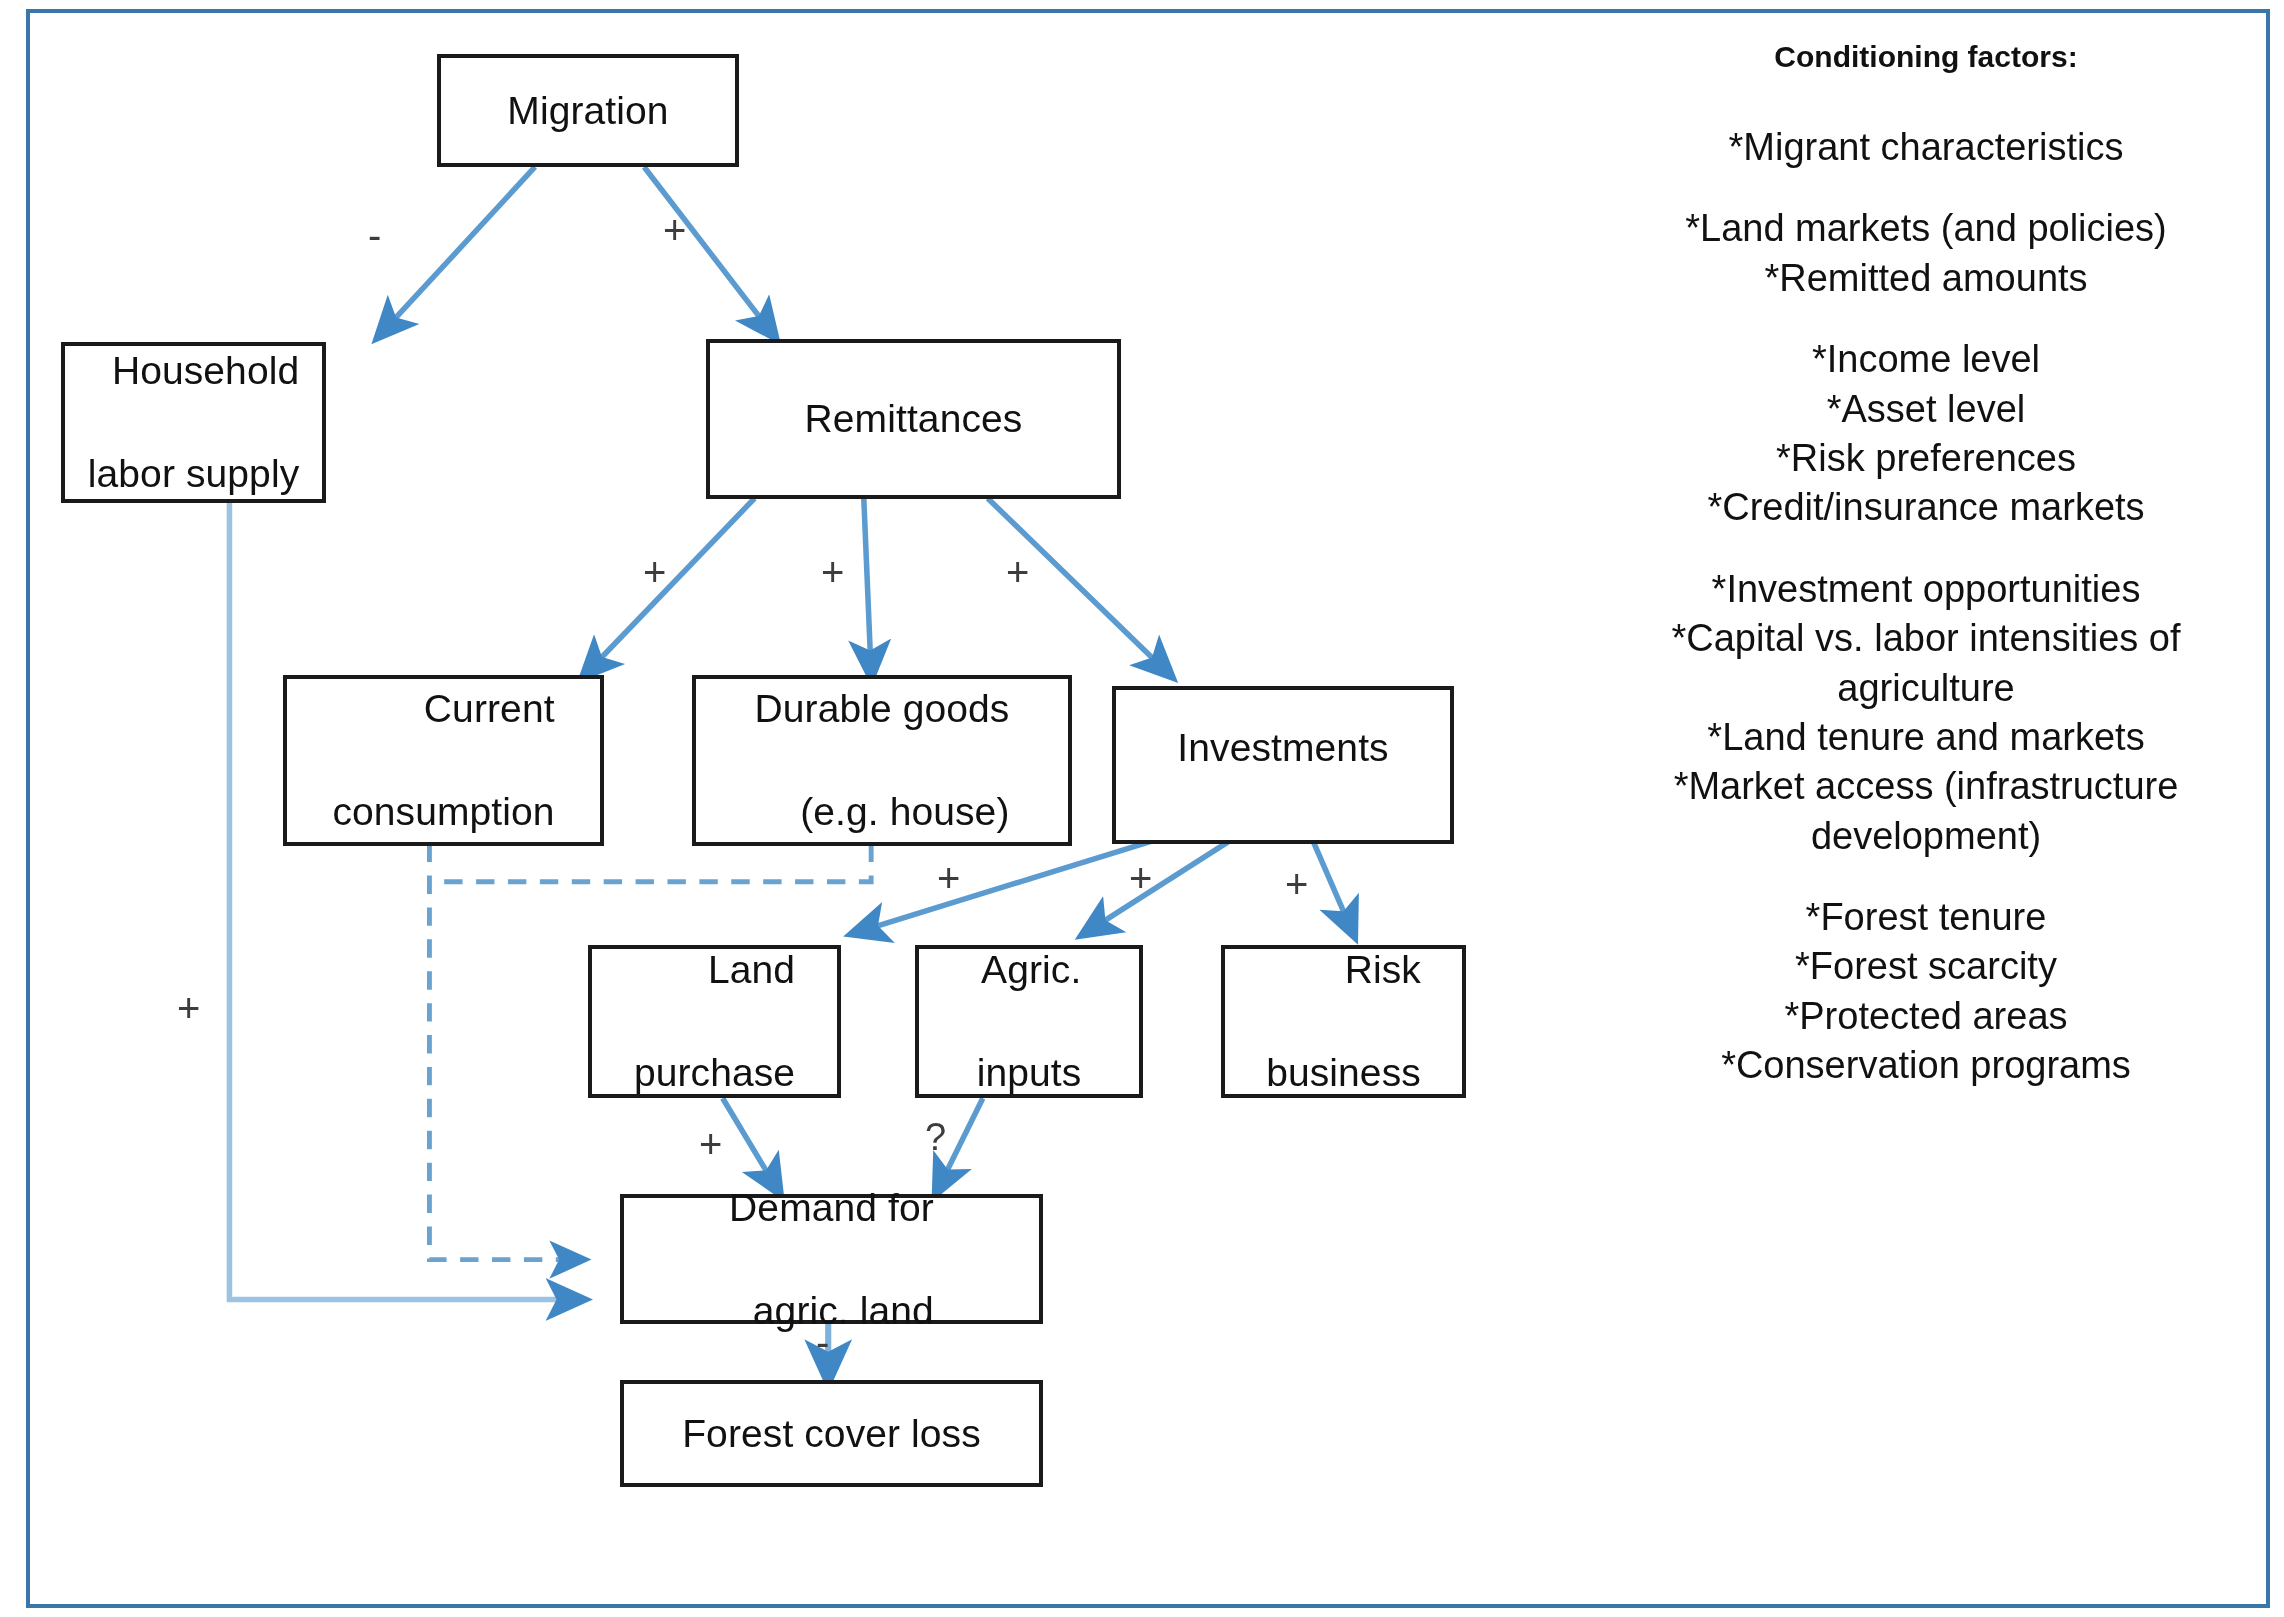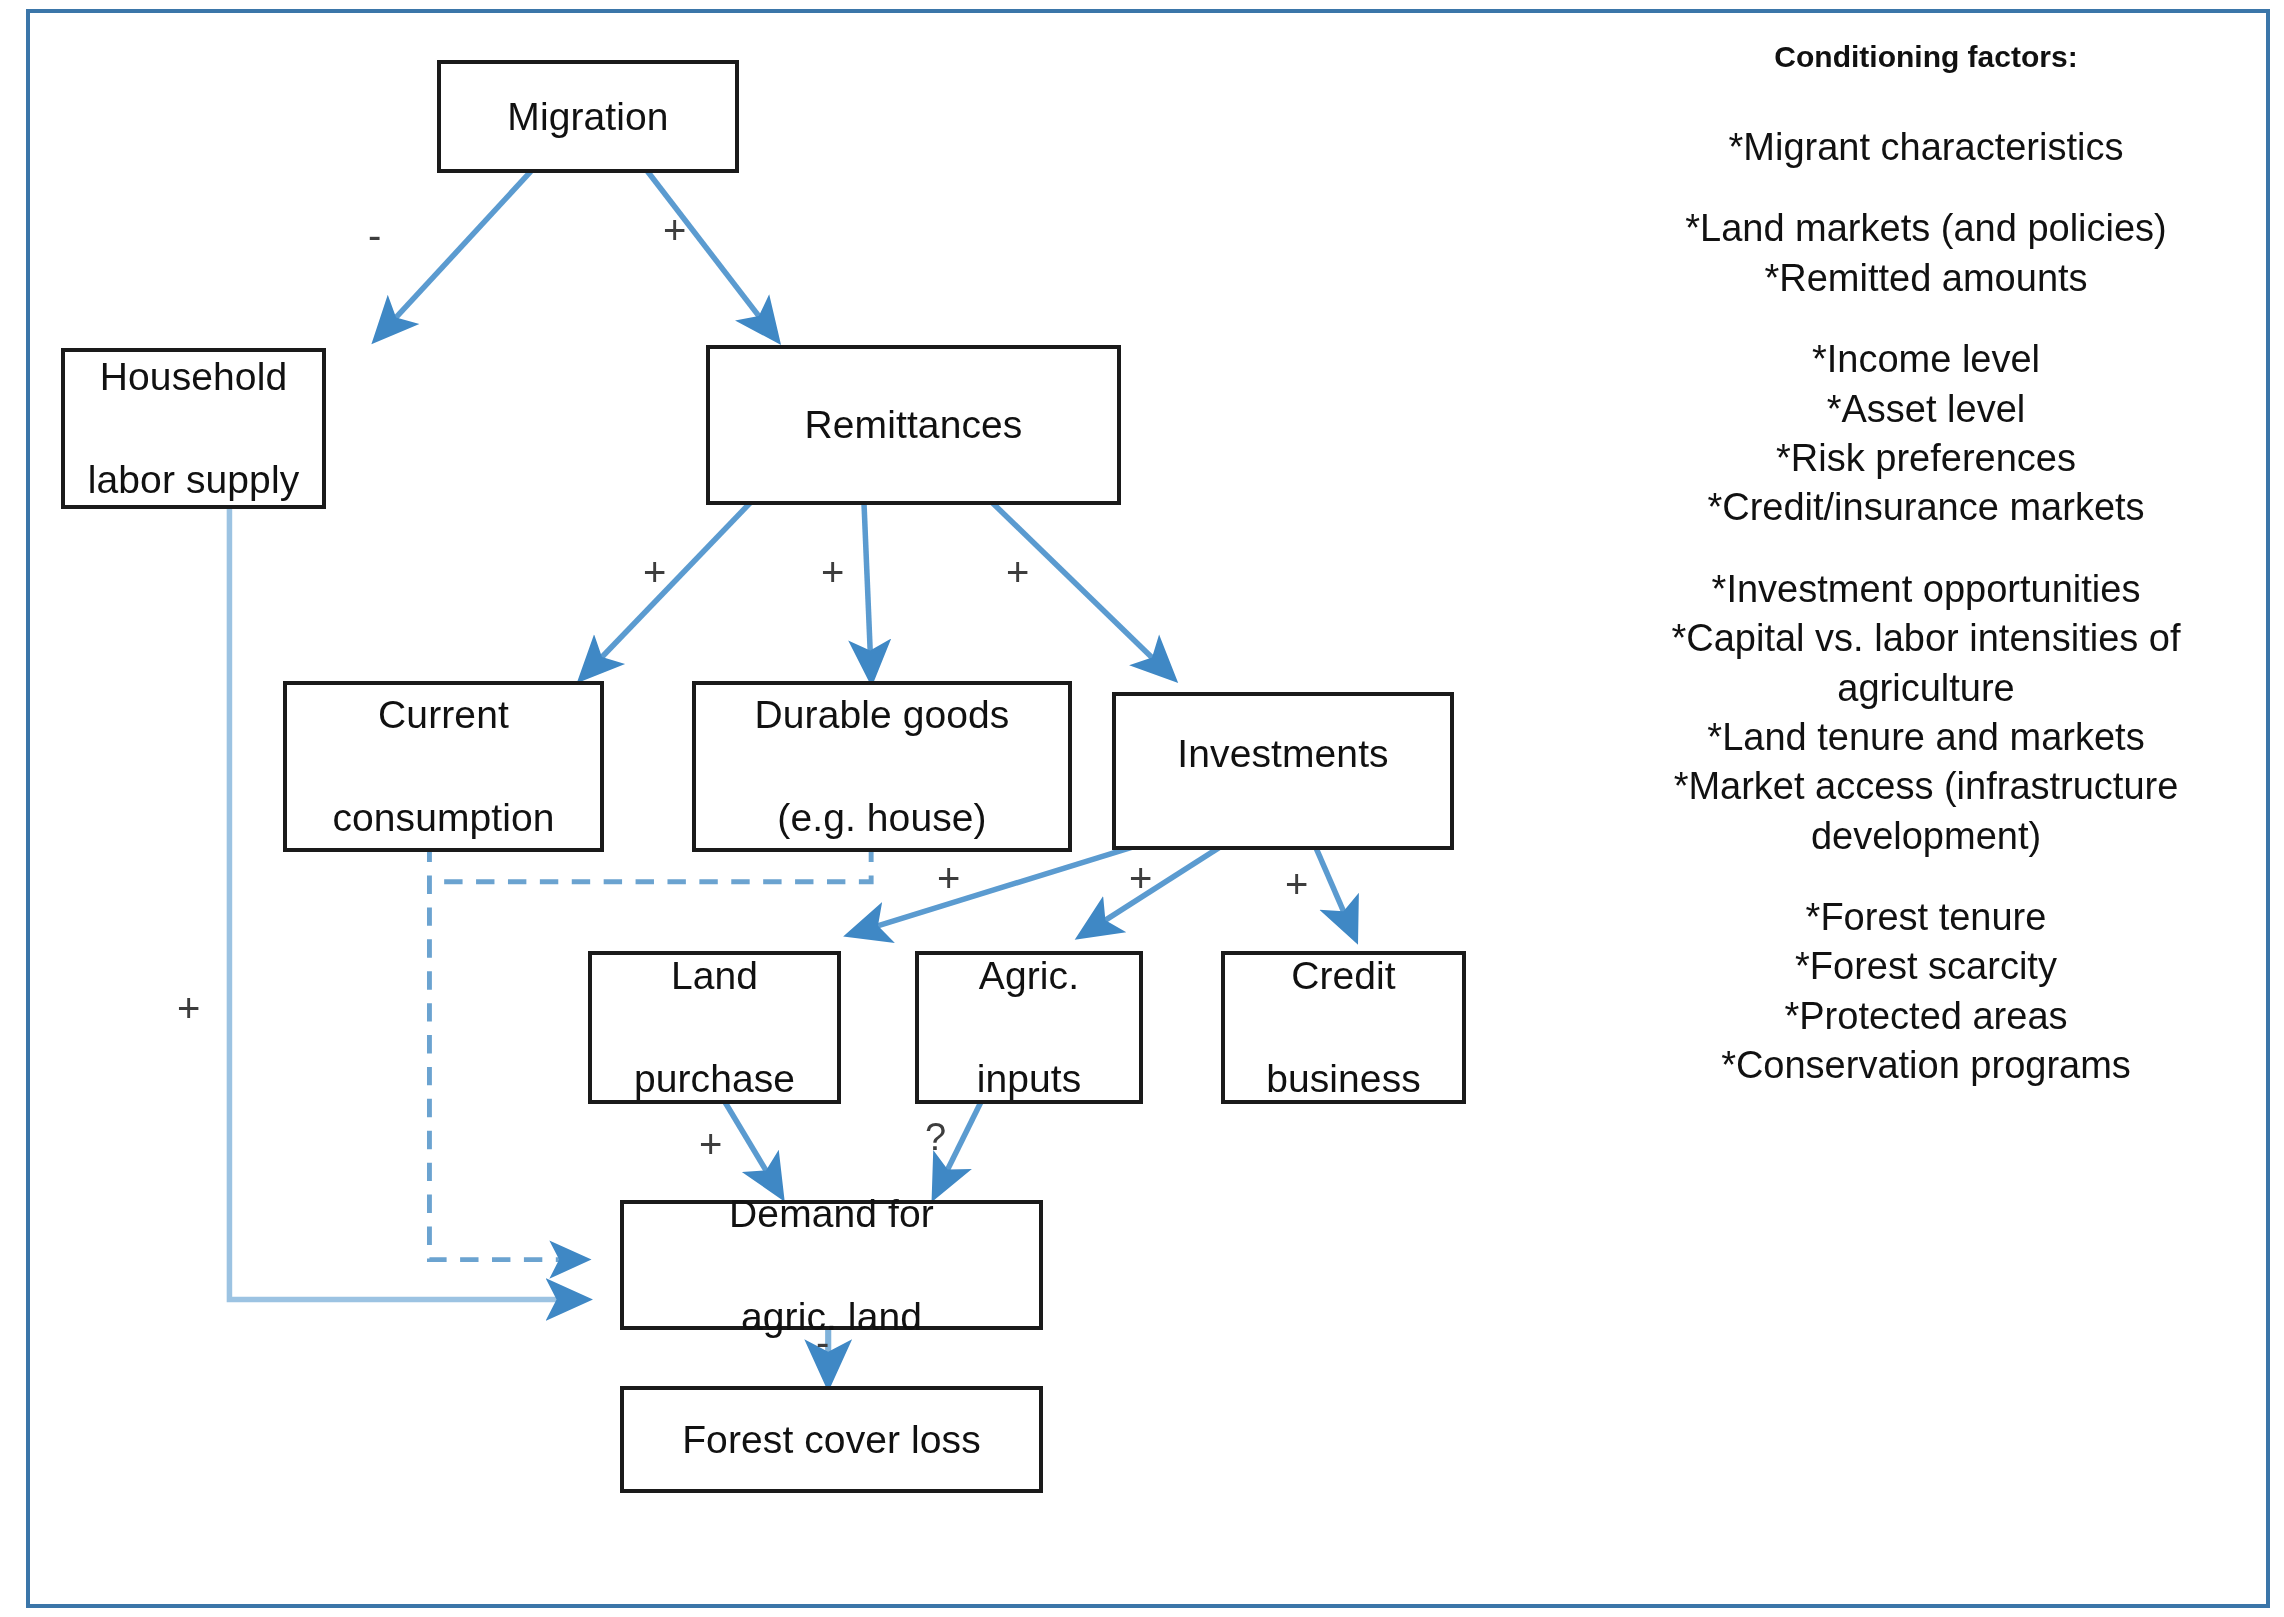--- a/index.html
+++ b/index.html
@@ -1,22 +1,22 @@
 <!DOCTYPE html>
 <html style="font-size:9.8px"><head>
 <meta charset="utf-8">
 <style>
   html,body{margin:0;padding:0;background:#ffffff;}
   body{font-family:"Liberation Sans","DejaVu Sans",sans-serif;}
   #page{position:relative;width:2284px;height:1618px;background:#ffffff;overflow:hidden;}
   #frame{position:absolute;left:26px;top:8.6px;width:2244px;height:1599px;
          border:4.3px solid #3b76a9;background:#ffffff;box-sizing:border-box;}
   .node{position:absolute;box-sizing:border-box;border:4.3px solid #1a1a1a;background:#ffffff;
-        display:flex;align-items:center;justify-content:center;text-align:center;
-        font-size:39px;color:#111111;line-height:1.32;letter-spacing:0.1px;margin-top:6px;}
+        display:flex;align-items:center;justify-content:center;text-align:right;
+        font-size:39px;color:#111111;line-height:1.32;letter-spacing:0.1px;}
   .node span{display:block;}
   .sign{position:absolute;font-size:40px;color:#3d3d3d;line-height:1;
         font-family:"Liberation Sans","DejaVu Sans",sans-serif;}
   .qmark{position:absolute;font-size:38px;color:#3d3d3d;line-height:1;}
   #arrows{position:absolute;left:0;top:0;width:2284px;height:1618px;pointer-events:none;}
   #factors{position:absolute;left:1607px;top:37px;width:638px;text-align:center;
            font-size:38px;color:#111111;line-height:1.30;}
   #factors .ftitle{font-weight:bold;font-size:30px;margin-bottom:47px;}
   #factors .fgroup{margin-bottom:32px;}
   #factors .fitem{white-space:nowrap;}
@@ -108,21 +108,21 @@
 
   <div class="node" style="left:915px;top:945px;width:228px;height:153px;">
     <span>
       <span>Agric.</span><br>
       <span>inputs</span>
     </span>
   </div>
 
   <div class="node" style="left:1221px;top:945px;width:245px;height:153px;">
     <span>
-      <span>Credit</span><br>
+      <span>Risk</span><br>
       <span>business</span>
     </span>
   </div>
 
   <div class="node" style="left:620px;top:1194px;width:423px;height:130px;">
     <span>
       <span>Demand for</span><br>
       <span>agric. land</span>
     </span>
   </div>

